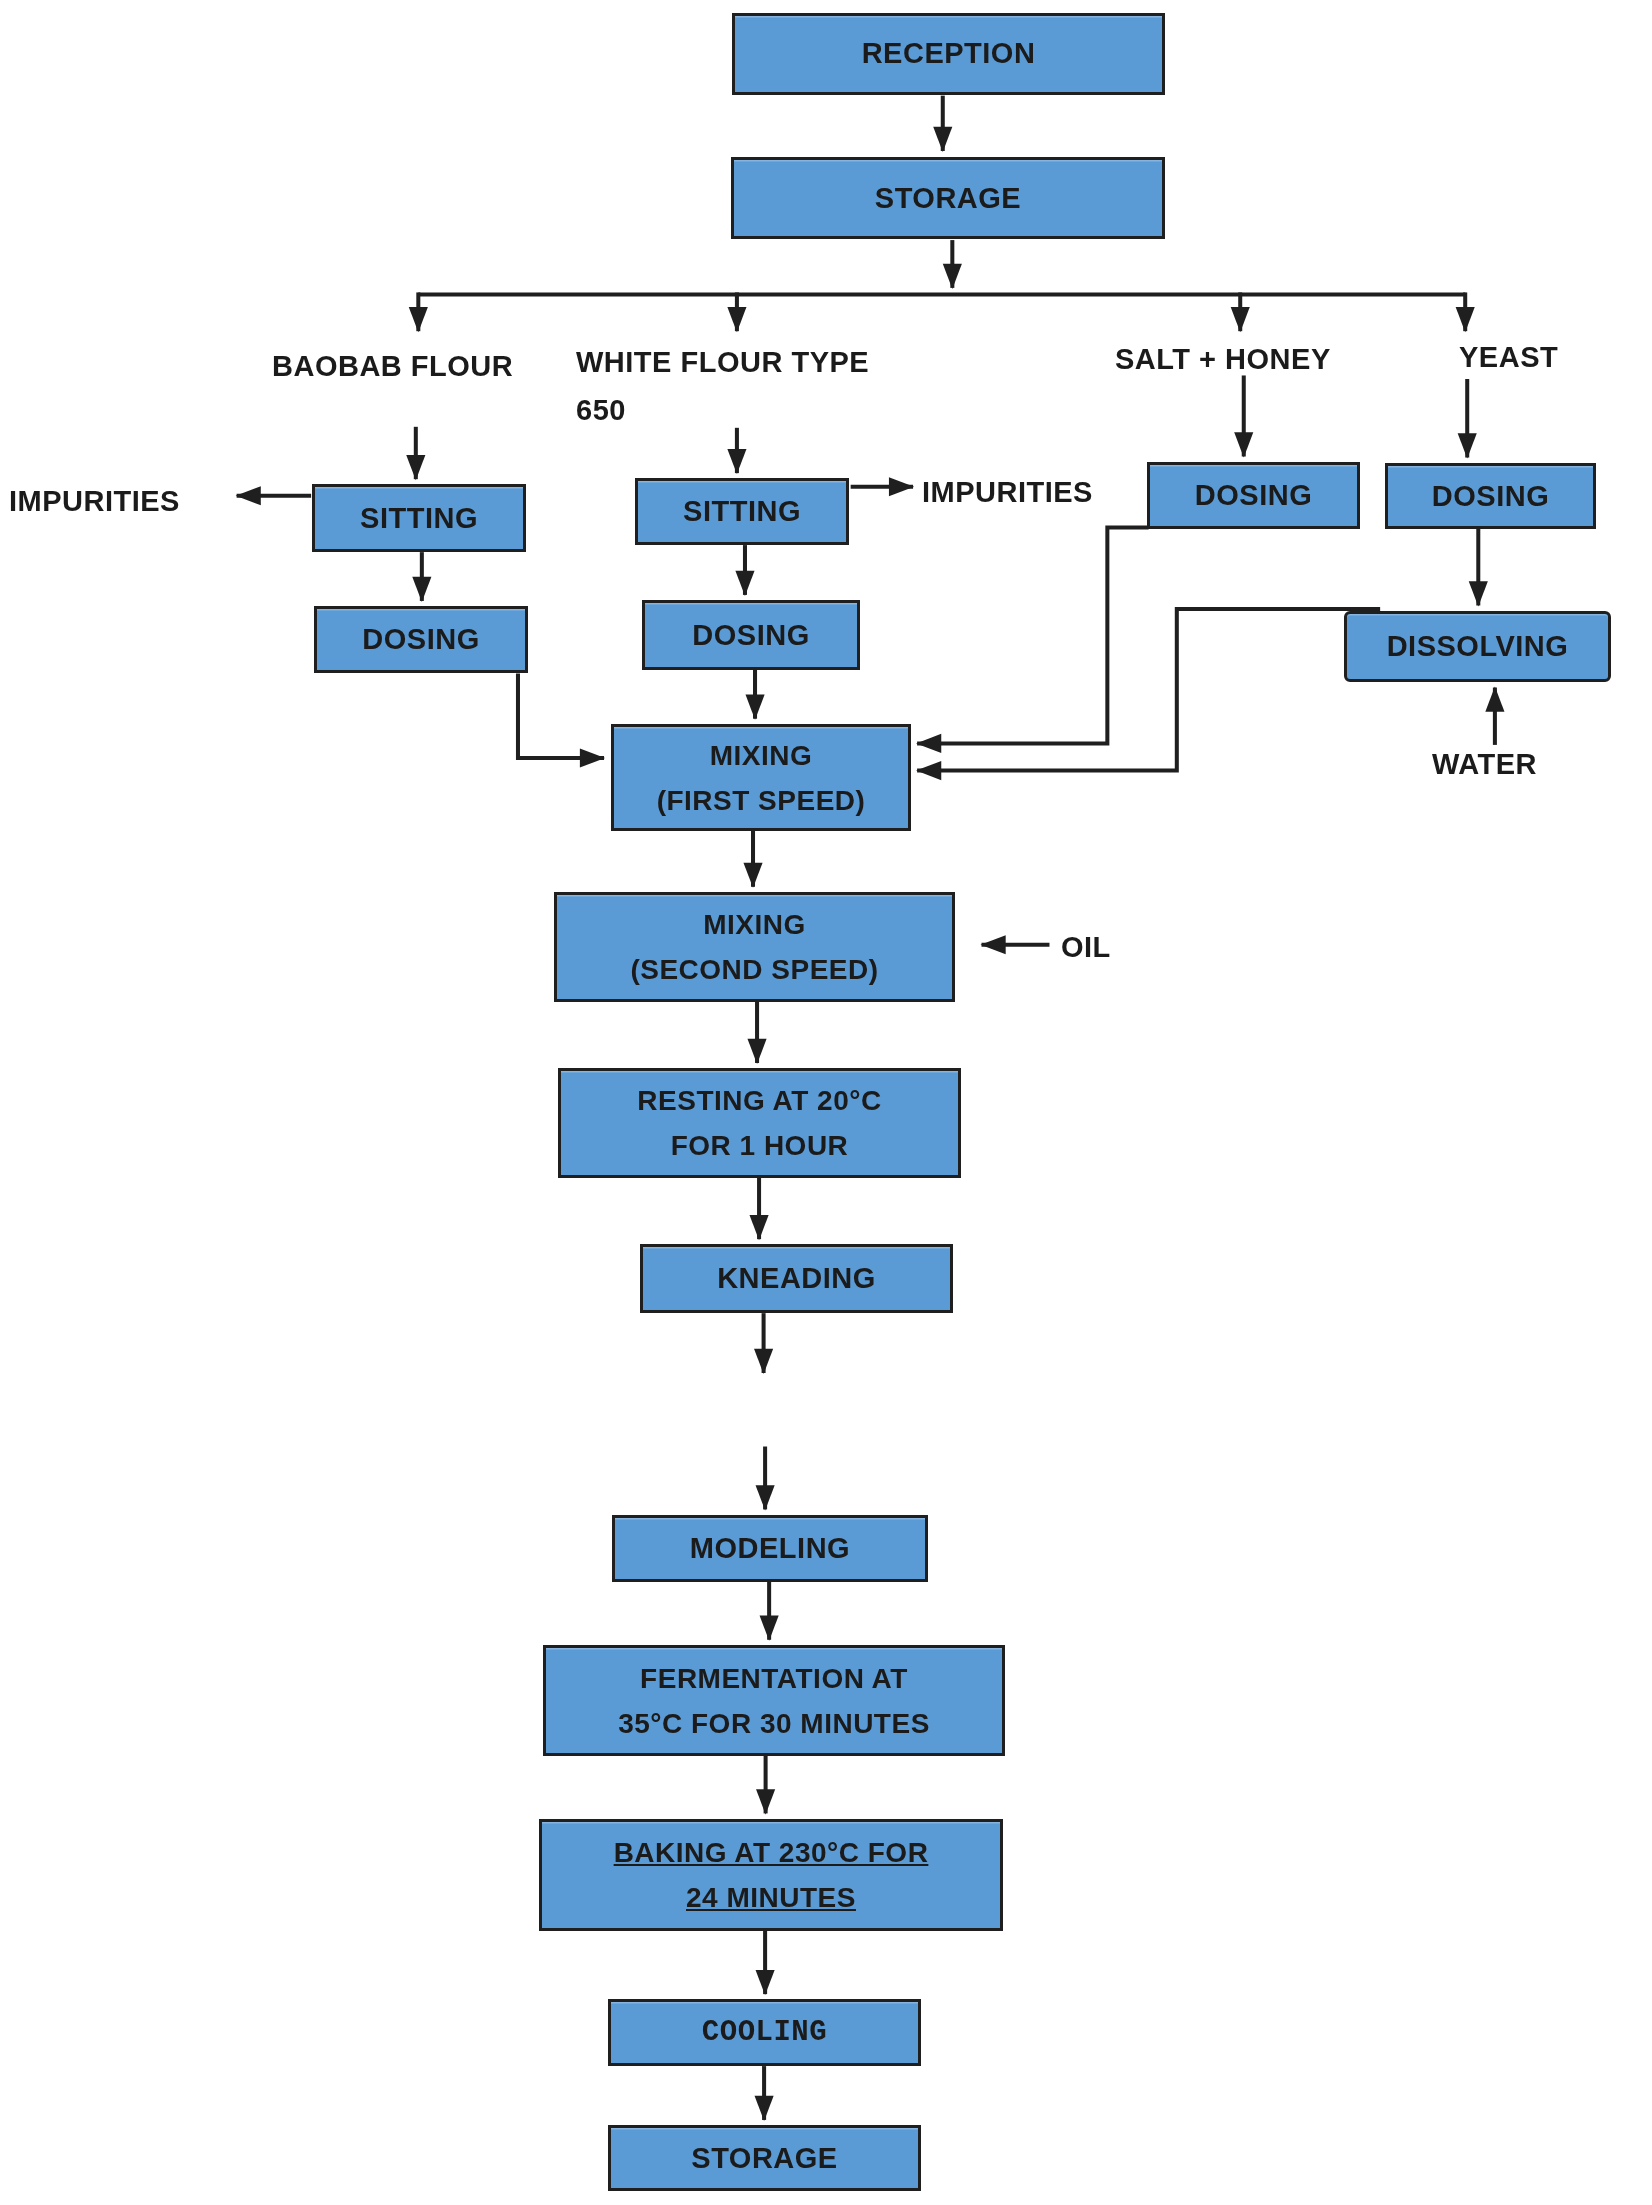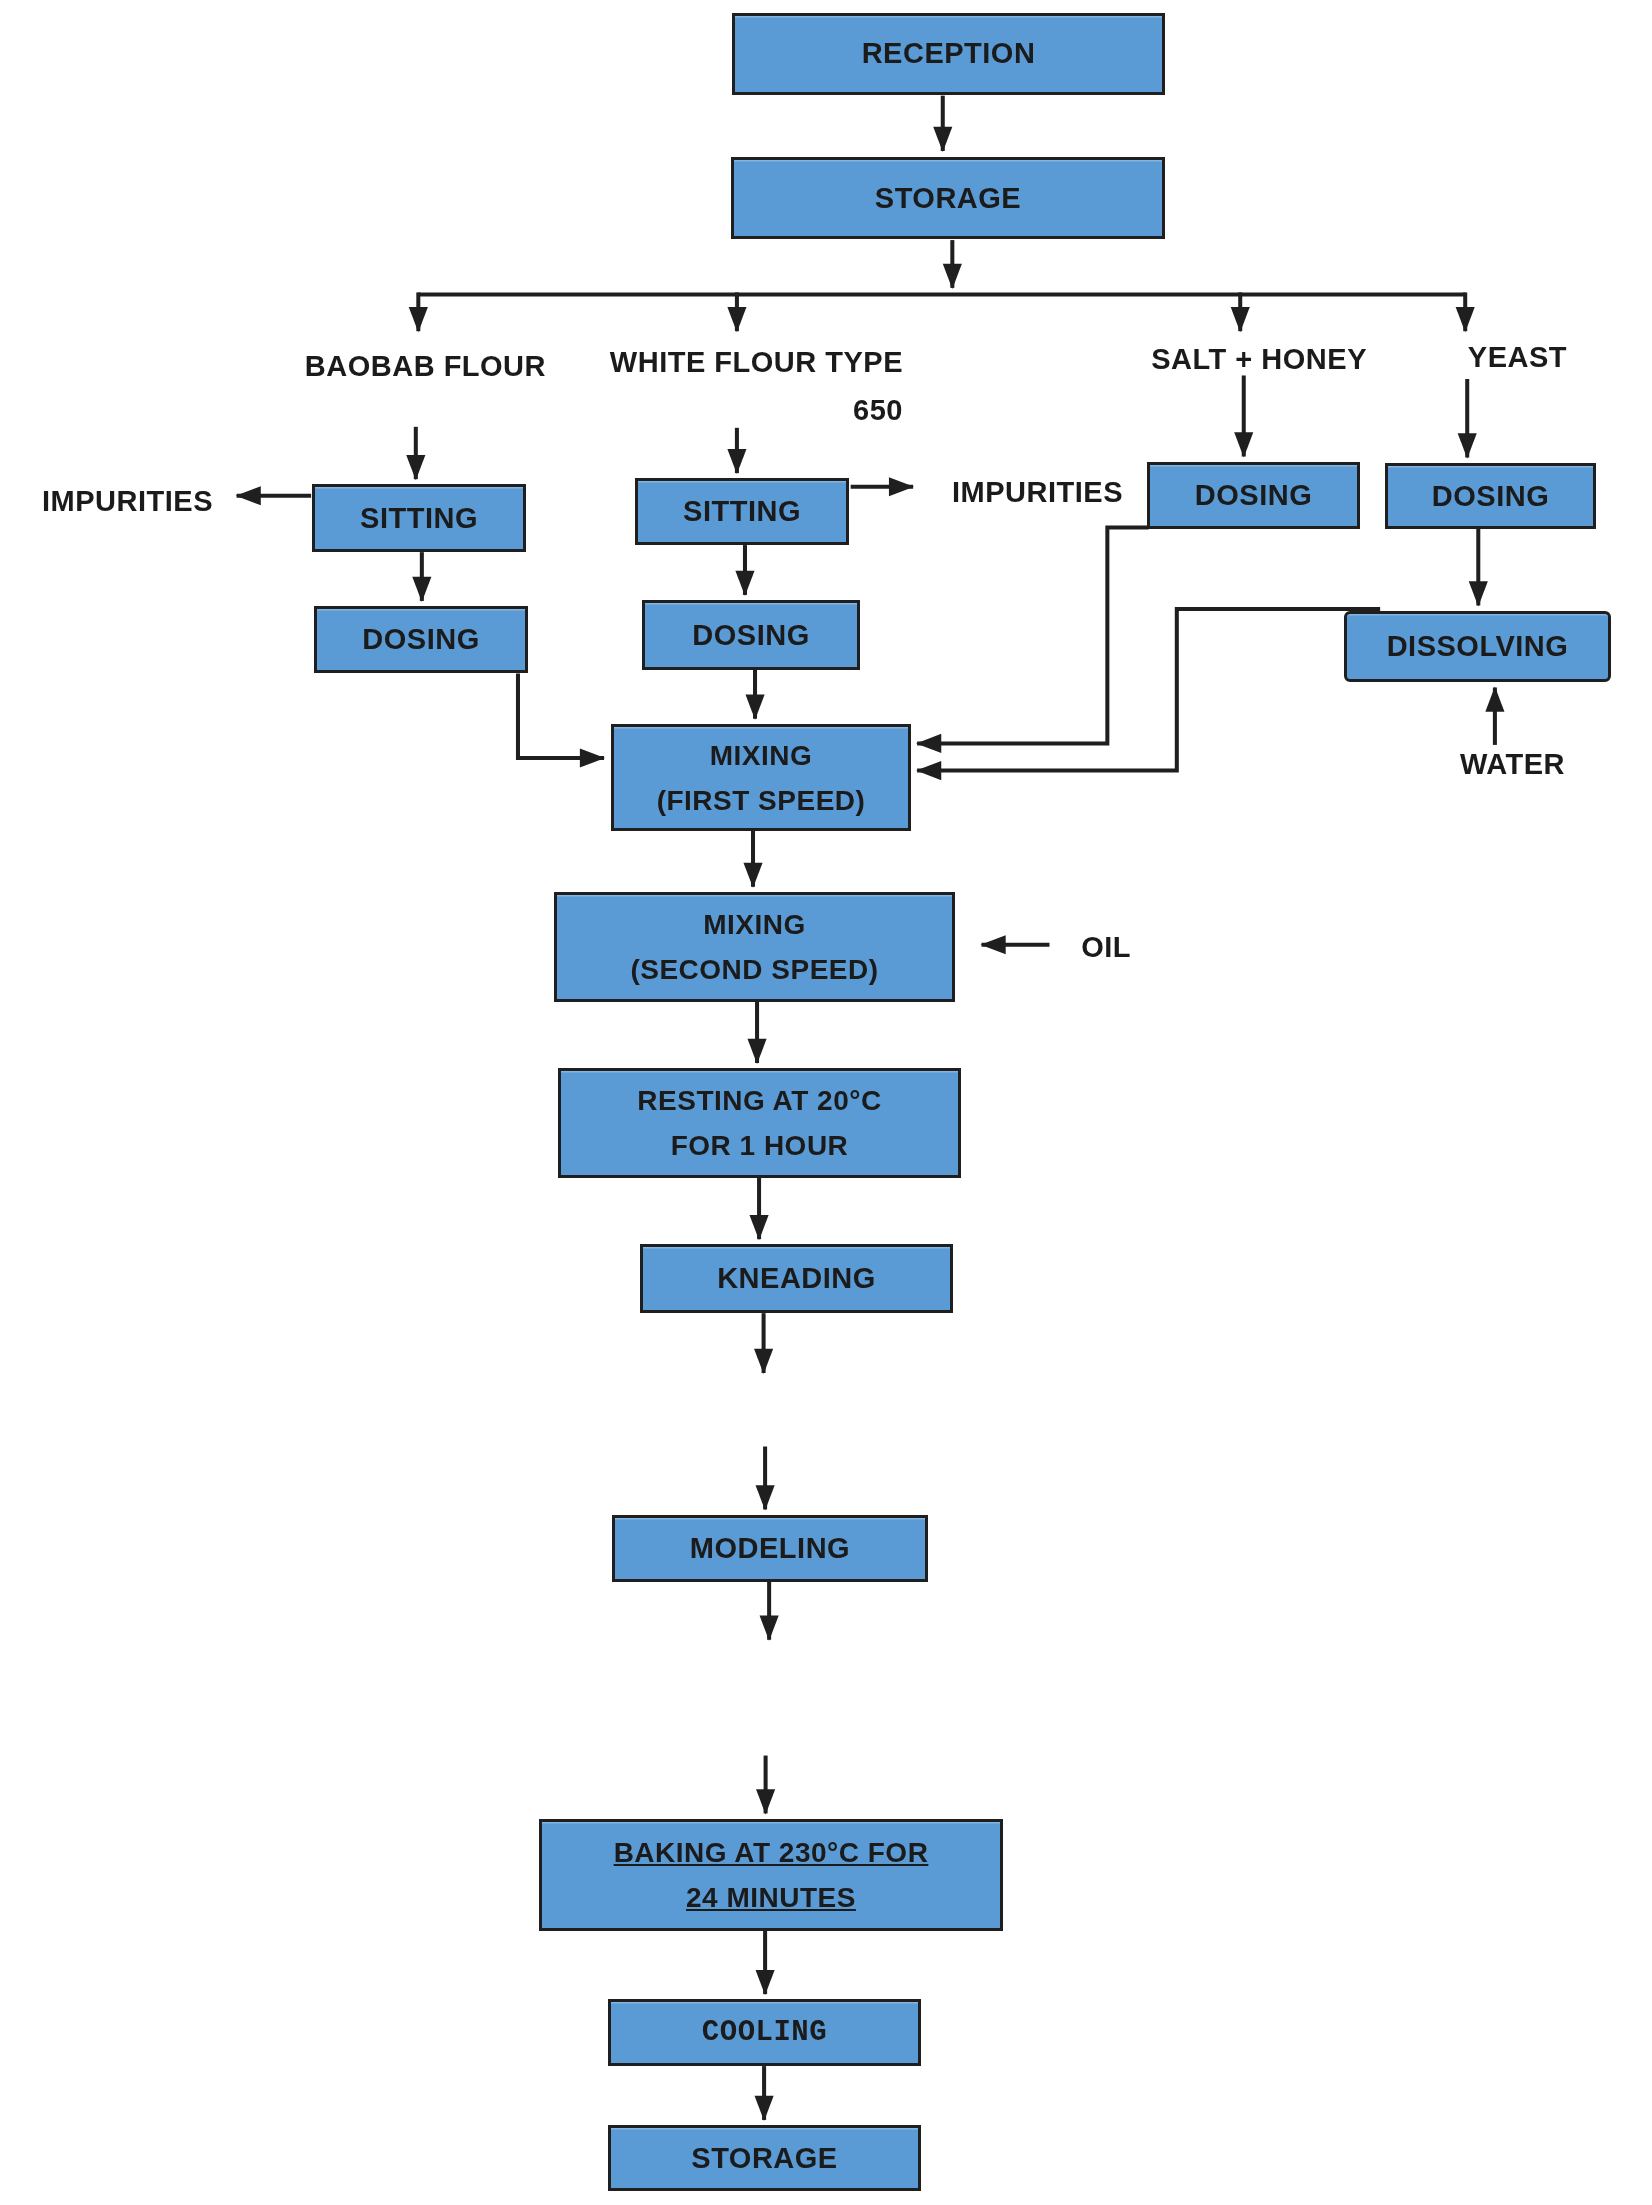--- a/index.html
+++ b/index.html
@@ -28,21 +28,21 @@
     display:flex;align-items:center;justify-content:center;text-align:center;
     font-size:29px;letter-spacing:0.5px;
     white-space:pre-line;line-height:45px;
     box-shadow:inset 0 1.5px 0 rgba(255,255,255,.25);
   }
   .flabel{
     position:absolute;
     color:var(--text);
     font-weight:bold;
     font-size:29px;letter-spacing:0.5px;
-    text-align:right;
+    text-align:left;
     white-space:pre-line;line-height:48px;
   }
 </style>
 </head>
 <body>
 
 <div id="canvas">
 
   <svg id="wires" viewBox="0 0 3282 4381" xmlns="http://www.w3.org/2000/svg">
     <defs>
@@ -98,20 +98,22 @@
   <div class="node" style="left:1385px;top:463px;width:211px;height:66px;">DOSING</div>
   <div class="node" style="left:1344px;top:611px;width:267px;height:71px;border-radius:6px;">DISSOLVING</div>
   <div class="node" style="left:611px;top:724px;width:300px;height:107px;font-size:28px;">MIXING
 (FIRST SPEED)</div>
   <div class="node" style="left:554px;top:892px;width:401px;height:110px;font-size:28px;">MIXING
 (SECOND SPEED)</div>
   <div class="node" style="left:558px;top:1068px;width:403px;height:110px;font-size:28px;">RESTING AT 20°C
 FOR 1 HOUR</div>
   <div class="node" style="left:640px;top:1244px;width:313px;height:69px;">KNEADING</div>
   <div class="node" style="left:612px;top:1515px;width:316px;height:67px;">MODELING</div>
+  <div class="node" style="left:543px;top:1645px;width:462px;height:111px;font-size:28px;">FERMENTATION AT
+35°C FOR 30 MINUTES</div>
   <div class="node" style="left:539px;top:1819px;width:464px;height:112px;font-size:28px;text-decoration:underline;">BAKING AT 230°C FOR
 24 MINUTES</div>
   <div class="node" style="left:608px;top:1999px;width:313px;height:67px;font-family:Liberation Mono, monospace;">COOLING</div>
   <div class="node" style="left:608px;top:2125px;width:313px;height:66px;">STORAGE</div>
 
   <div class="flabel" style="left:272px;top:342px;width:274px;">BAOBAB FLOUR</div>
   <div class="flabel" style="left:576px;top:338px;width:327px;">WHITE FLOUR TYPE
 650</div>
   <div class="flabel" style="left:1115px;top:335px;width:252px;">SALT + HONEY</div>
   <div class="flabel" style="left:1417px;top:333px;width:108px;margin-left:42px;">YEAST</div>

